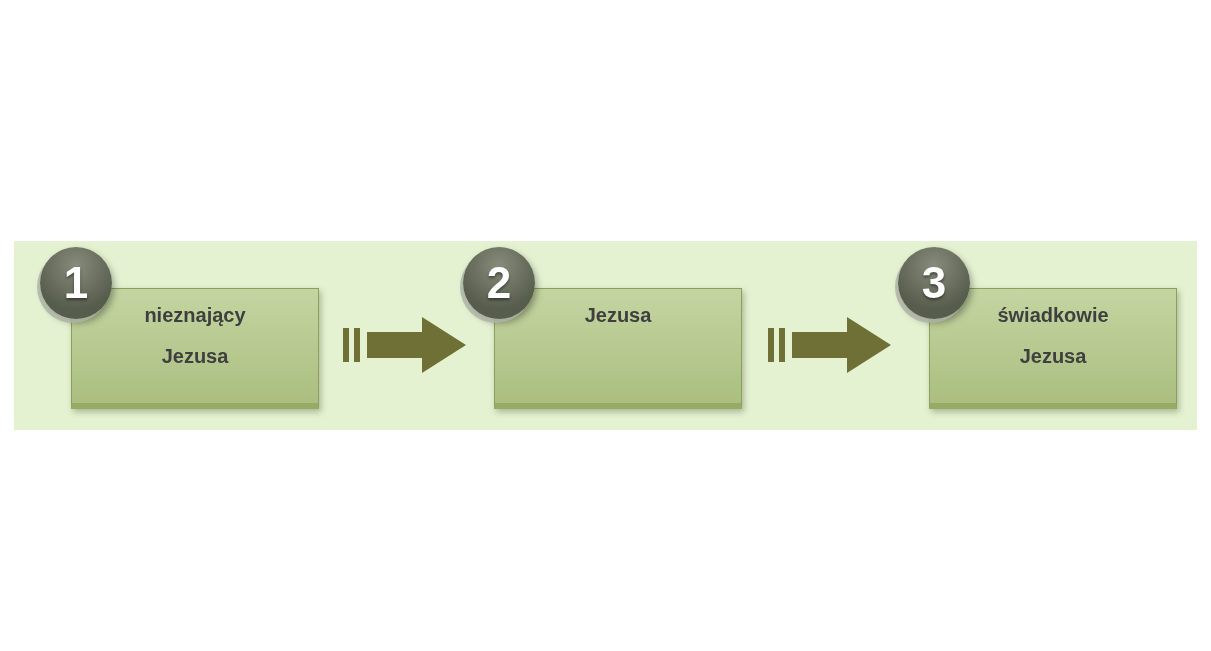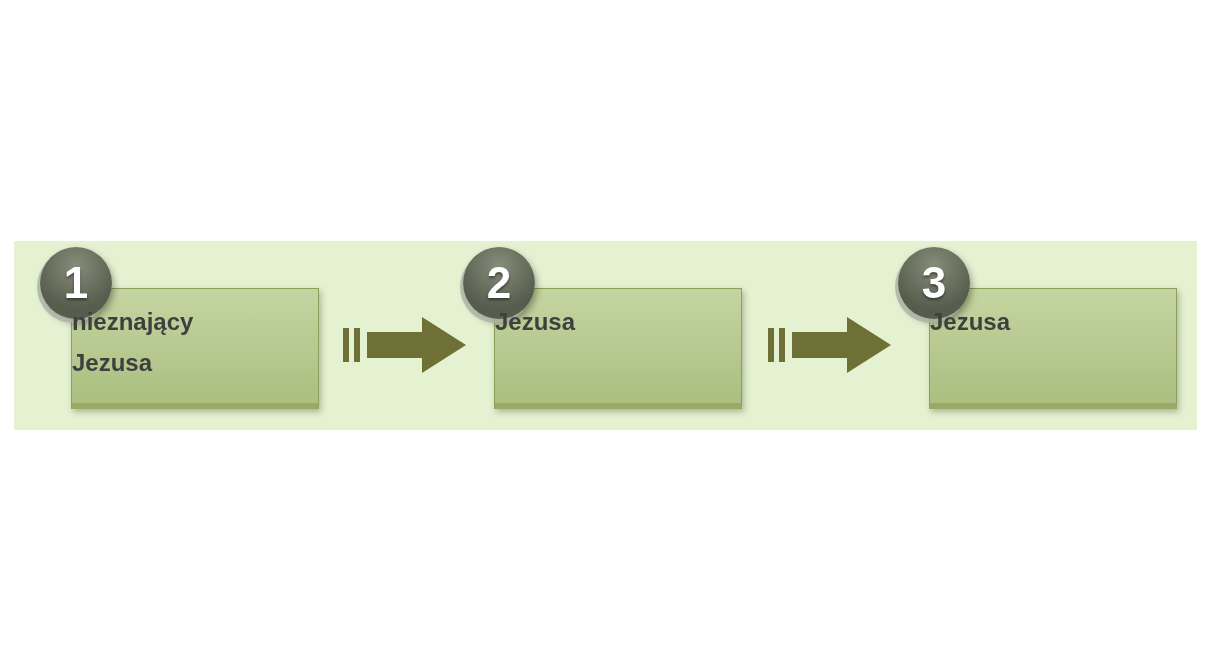--- a/index.html
+++ b/index.html
@@ -52,23 +52,24 @@
   }
   .badge span {
     color:var(--c-number);
     font-size:44px;
     font-weight:bold;
     text-shadow:0 2px 3px rgba(0,0,0,0.45);
     line-height:1;
   }
   .label {
     position:absolute;
-    left:0; right:0; top:12px;
+    left:0; right:0; top:6px;
+    text-align:center;
     color:var(--c-text);
-    font-size:24px;
+    font-size:20px;
     font-weight:bold;
     line-height:41px;
   }
   .arrow {
     position:absolute;
     width:125px; height:60px;
     color:var(--c-arrow);
   }
   .arrow-1 { left:343px; top:315px; }
   .arrow-2 { left:768px; top:315px; }
@@ -111,17 +112,18 @@
     <rect x="11" y="13" width="6" height="34" fill="currentColor"></rect>
     <rect x="24" y="17" width="56" height="26" fill="currentColor"></rect>
     <polygon points="79,2 123,30 79,58" fill="currentColor"></polygon>
   </svg>
 
   <div class="step-box step-3">
     <div class="badge">
       <span>3</span>
     </div>
     <div class="label">
+      <div>świadkowie</div>
       <div>Jezusa</div>
     </div>
   </div>
 
 </div>
 
 </body></html>

